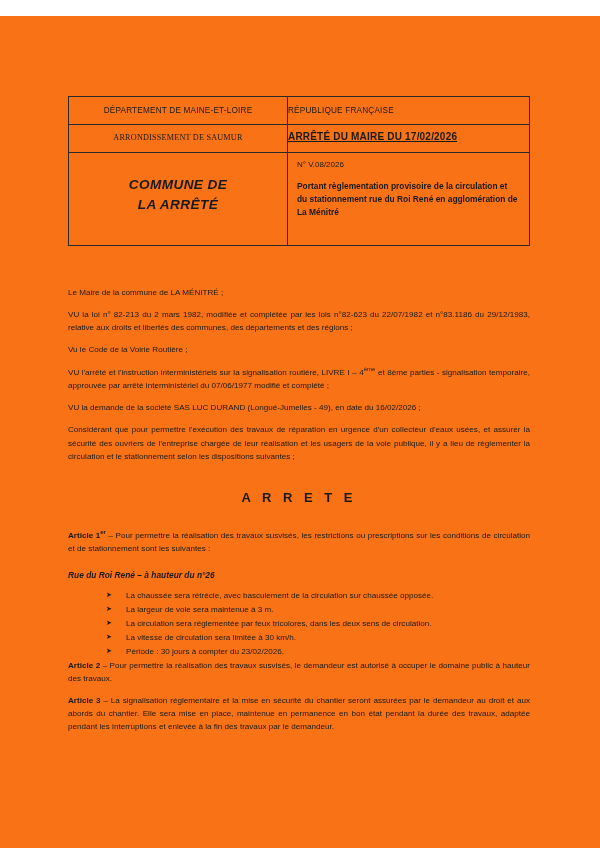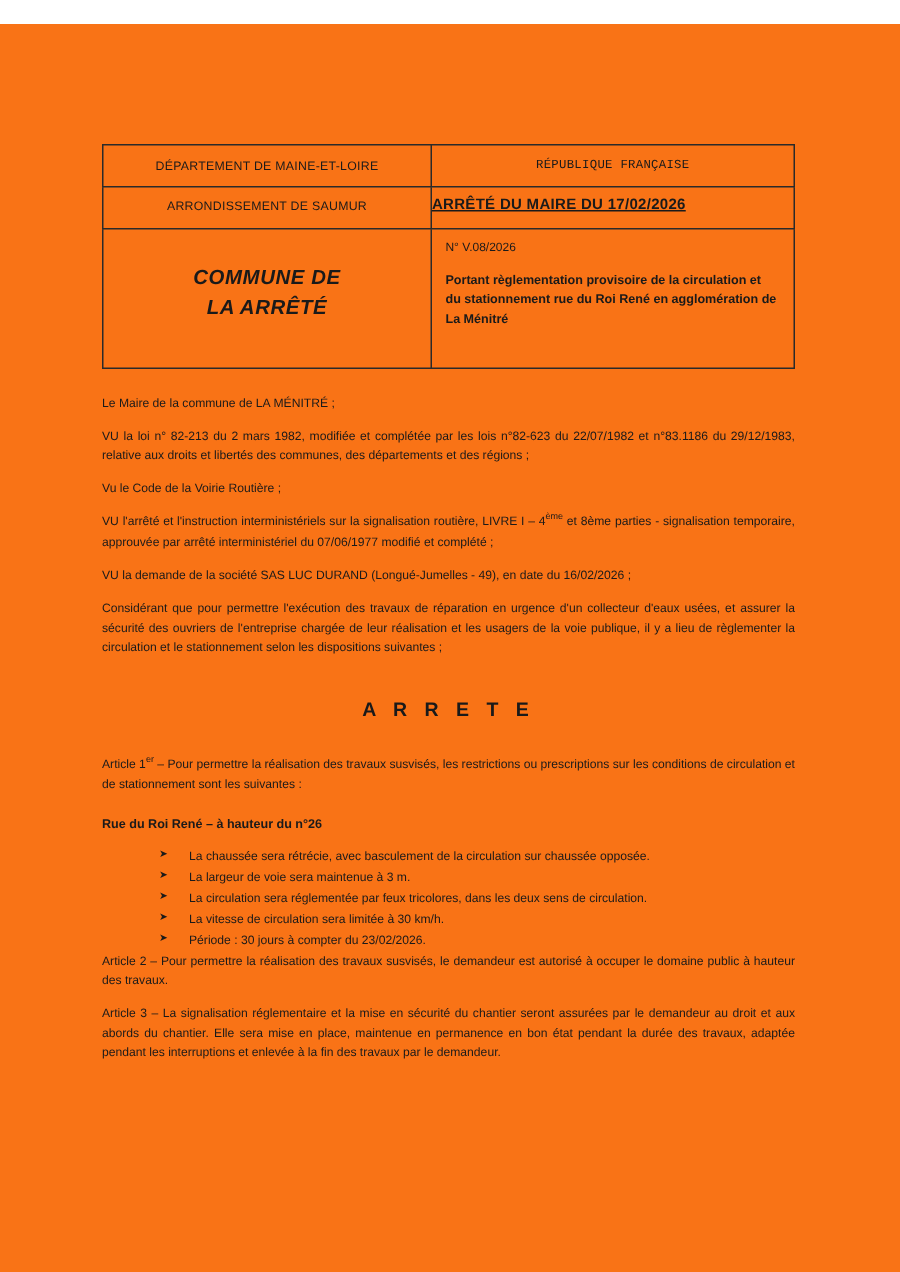--- a/index.html
+++ b/index.html
@@ -44,20 +44,21 @@
     height: 27px;
   }
   .dept-line {
     font-size: 8.2px;
     letter-spacing: .2px;
     text-align: center;
     padding-top: 9px;
   }
   .arrond-cell {
     height: 27px;
+    font-family: Liberation Serif, serif;
   }
   .arrond-line {
     font-size: 8.2px;
     letter-spacing: .2px;
     text-align: center;
     padding-top: 8px;
   }
   .commune-cell {
     height: 92px;
     text-align: center;
@@ -65,22 +66,20 @@
   }
   .commune-name {
     font-size: 13.6px;
     font-weight: bold;
     letter-spacing: .4px;
     line-height: 1.45;
     padding-top: 22px;
   }
   .rf-cell {
     height: 27px;
-    text-align: center;
-    font-family: Liberation Mono, monospace;
   }
   .rf-line {
     font-size: 8.2px;
     letter-spacing: .2px;
     padding-top: 9px;
   }
   .arrete-cell {
     height: 27px;
     text-align: left;
   }
@@ -100,44 +99,45 @@
   }
   .object-line {
     font-size: 8.4px;
     font-weight: bold;
     line-height: 1.55;
     padding: 11px 10px 0 9px;
   }
 
   
   .body {
-    margin-top: 16px;
+    margin-top: 40px;
     font-size: 8.1px;
     line-height: 1.62;
     text-align: justify;
   }
   .body p {
     margin: 0 0 9px 0;
   }
   .arrete-heading {
     text-align: center;
     font-size: 13px;
     font-weight: bold;
     letter-spacing: 4px;
     margin: 24px 0 20px 0;
   }
   .art-label {
-    font-weight: normal;
+    font-weight: bold;
   }
   .sup {
     font-size: 6px;
     vertical-align: super;
   }
   .rue-title {
     font-weight: bold;
+    font-style: italic;
     font-size: 8.4px;
     margin: 14px 0 7px 0;
   }
   ul.measures {
     list-style: none;
     margin: 0 0 0 0;
     padding: 0 0 0 38px;
   }
   ul.measures li {
     position: relative;

